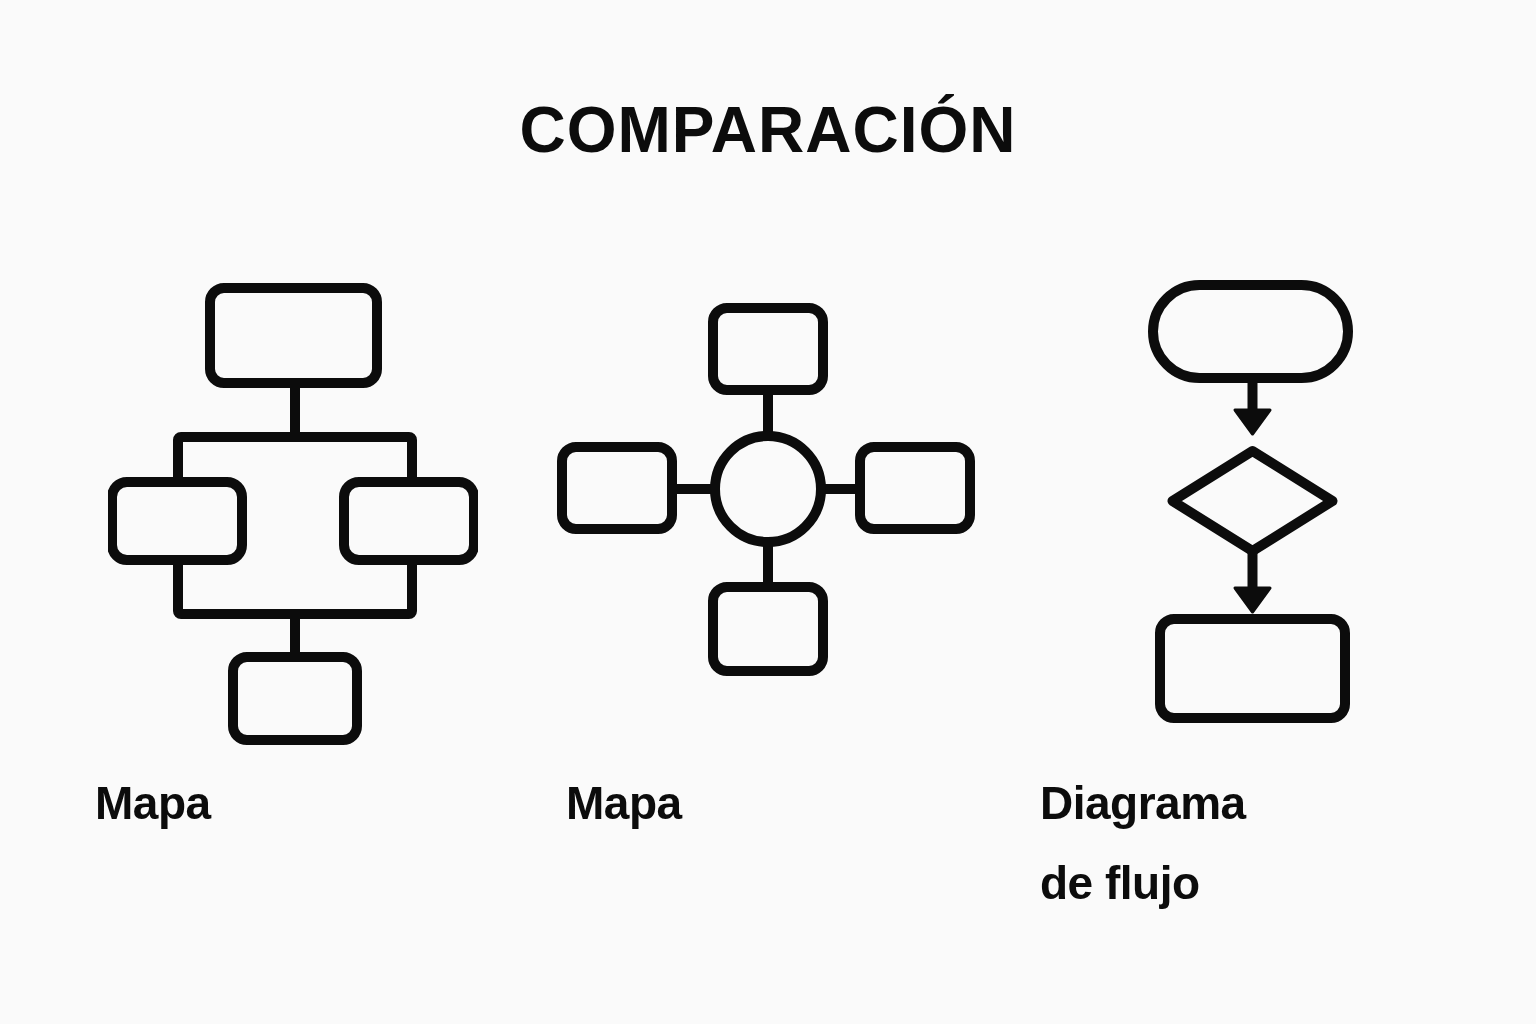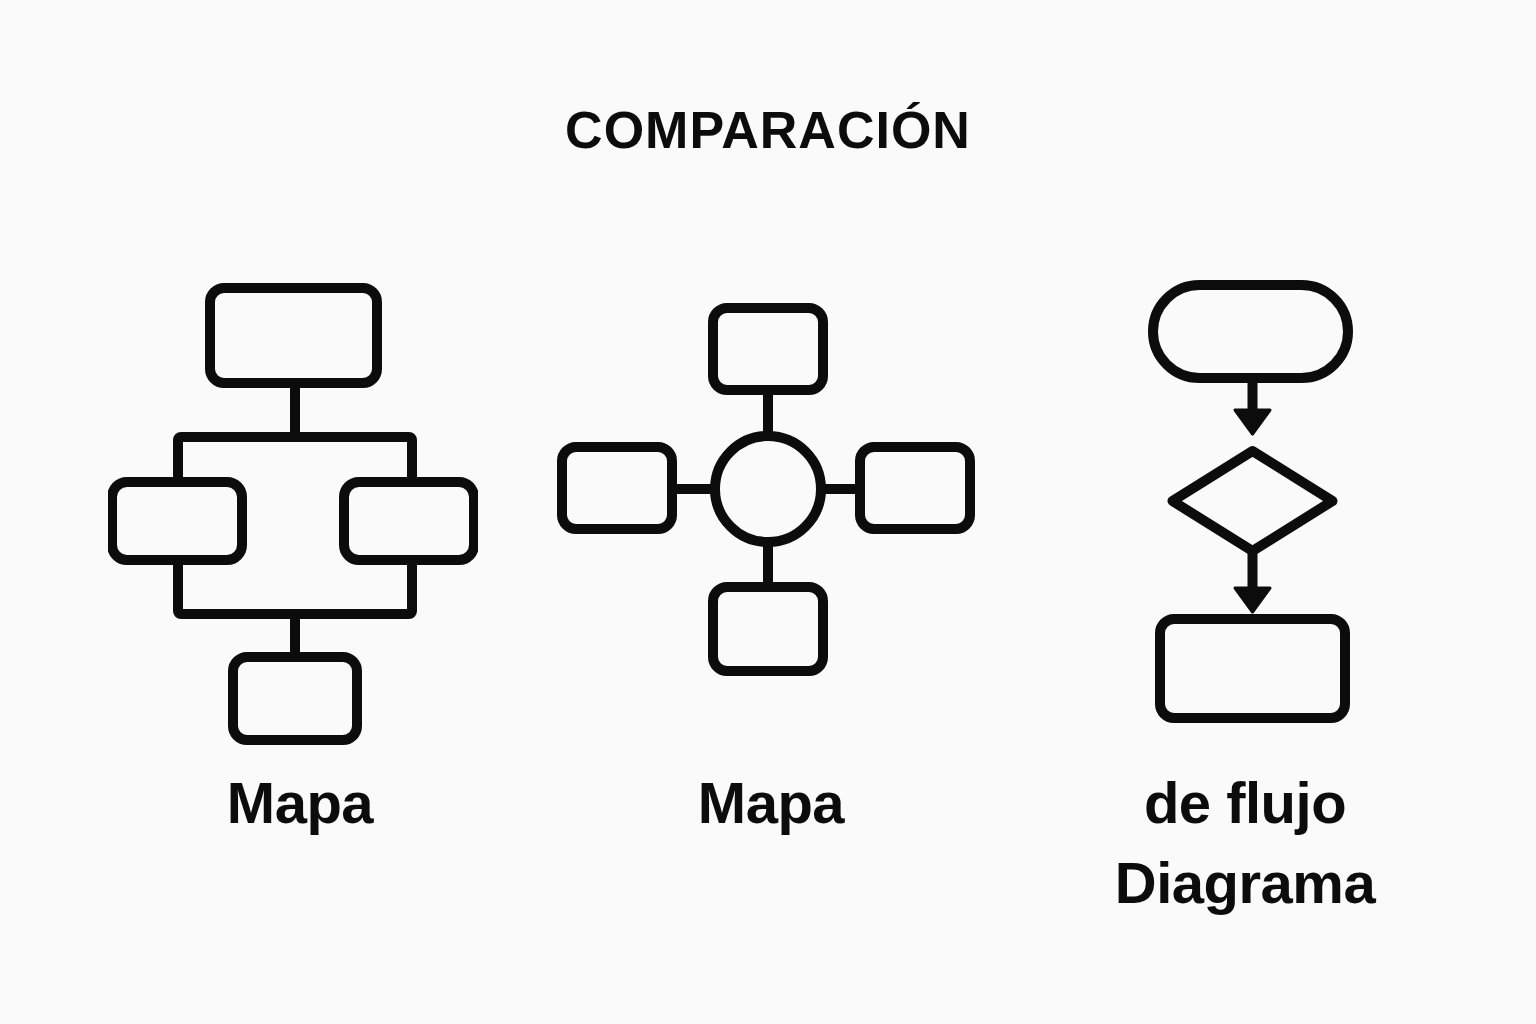--- a/index.html
+++ b/index.html
@@ -7,31 +7,31 @@
   html,body { width:1536px; height:1024px; }
   body {
     background: var(--bg);
     font-family: "Liberation Sans", sans-serif;
     color: var(--ink);
     overflow: hidden;
   }
   .canvas { position:relative; width:1536px; height:1024px; }
   .title {
     position:absolute; top:90px; left:0; width:1536px;
-    text-align:center; font-size:52px; line-height:80px;
+    text-align:center; font-size:64px; line-height:80px;
     font-weight:bold; letter-spacing:1px; color:var(--ink);
   }
   .icon { position:absolute; }
   .icon svg { display:block; color:var(--ink); }
   .icon-concept  { left:108px;  top:283px; }
   .icon-mind     { left:557px;  top:303px; }
   .icon-flow     { left:1148px; top:280px; }
   .label {
     position:absolute; top:763px; width:410px;
-    text-align:center; font-size:58px; line-height:80px;
+    font-size:46px; line-height:80px;
     font-weight:bold; letter-spacing:-0.5px; color:var(--ink);
   }
   .label-concept { left:95px; }
   .label-mind    { left:566px; }
   .label-flow    { left:1040px; }
   .shape { fill:none; stroke:currentColor; stroke-width:10; }
   .conn  { stroke:currentColor; stroke-width:10; fill:none; }
   .head  { fill:currentColor; stroke:currentColor; stroke-width:3; stroke-linejoin:round; }
 </style>
 </head>
@@ -81,17 +81,17 @@
 
   <div class="label label-concept">
     <div>Mapa</div>
   </div>
 
   <div class="label label-mind">
     <div>Mapa</div>
   </div>
 
   <div class="label label-flow">
+    <div>Diagrama</div>
     <div>de flujo</div>
-    <div>Diagrama</div>
   </div>
 
 </main>
 
 </body></html>

